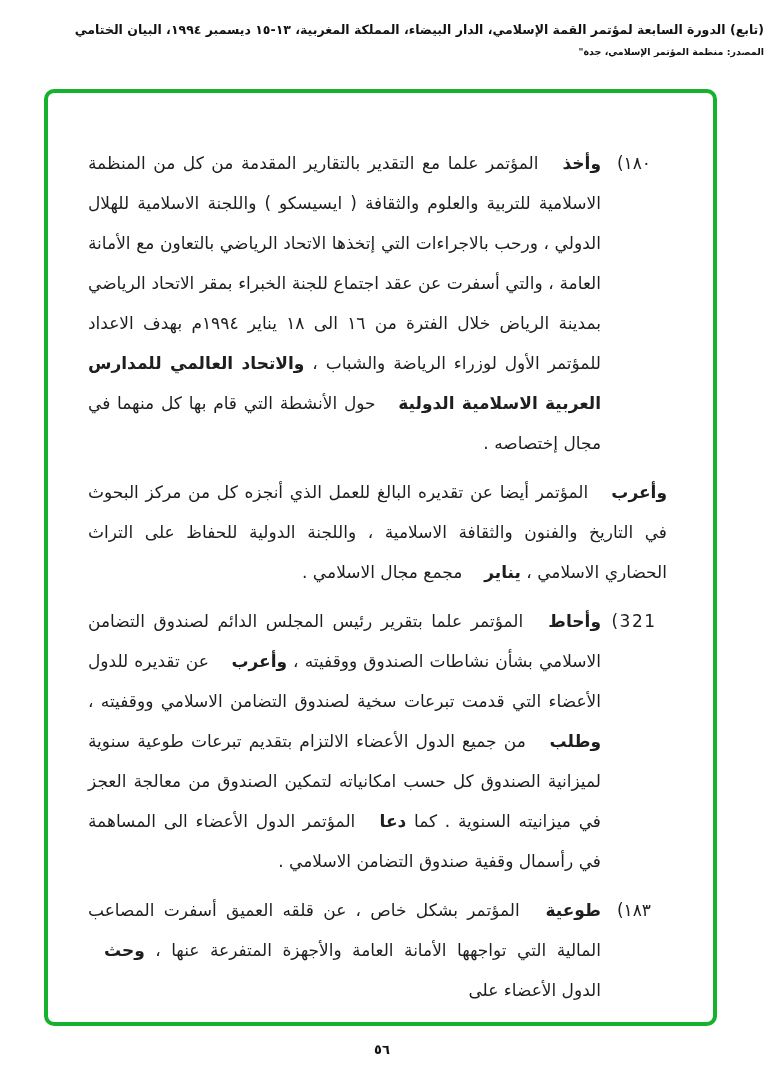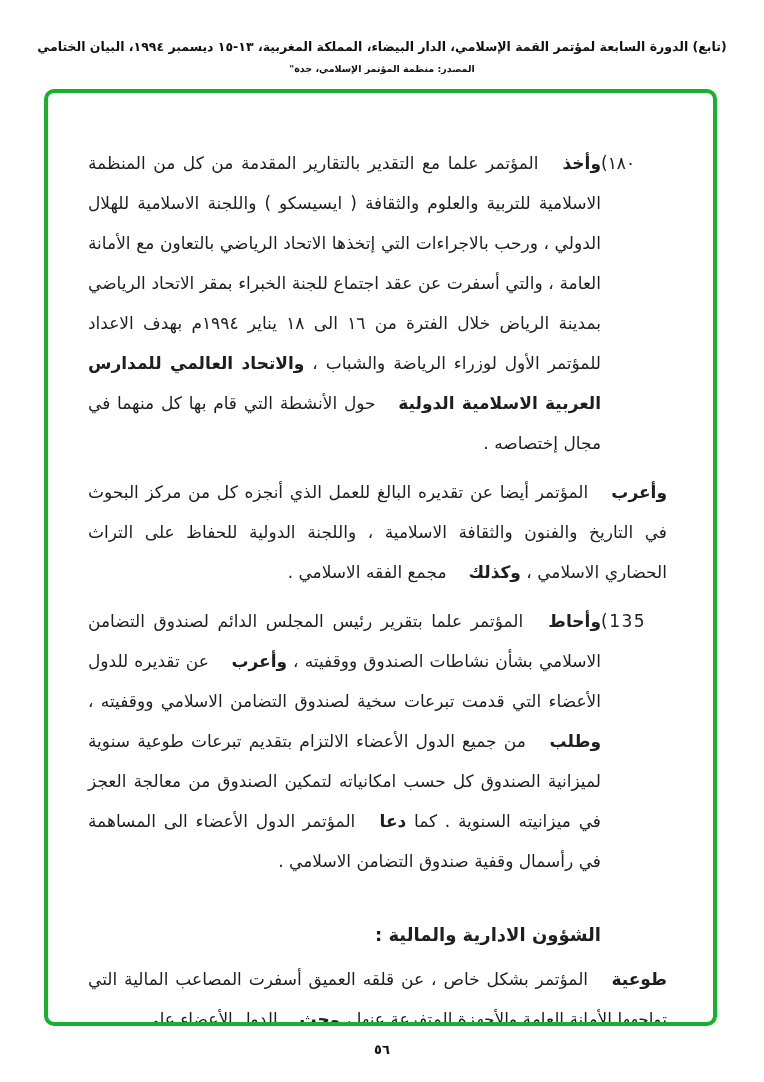--- a/index.html
+++ b/index.html
@@ -6,21 +6,21 @@
   body{
     width:764px;height:1082px;
     background:#ffffff;
     font-family:"DejaVu Sans",sans-serif;
     color:#1c1c1c;
     position:relative;
     overflow:hidden;
   }
   .page-header{
     position:absolute;top:22px;left:0;right:0;
-    text-align:center;direction:rtl;margin-top:17px;
+    text-align:right;direction:rtl;
   }
   .header-title{
     font-weight:bold;font-size:12.5px;line-height:16px;color:#111;
   }
   .header-source{
     font-weight:bold;font-size:9.5px;margin-top:8px;color:#111;
   }
   .content-frame{
     position:absolute;left:44px;top:89px;
     width:673px;height:937px;
@@ -36,21 +36,21 @@
     font-size:17px;
     line-height:40px;
     text-align:justify;
     color:#1e1e1e;
   }
   .para{display:flex;margin:0 0 9px 0;}
   .para-num{
     flex:0 0 66px;
     white-space:nowrap;
     letter-spacing:1.5px;
-    text-align:left;
+    text-align:center;
   }
   .para-text{flex:1;min-width:0;}
   .b{font-weight:bold;margin-left:16px;}
   .section-heading{
     font-weight:bold;
     font-size:18px;
     margin:34px 66px 4px 0;
     line-height:40px;
   }
   .page-number{
@@ -67,26 +67,26 @@
   <div class="header-source">المصدر:  منظمة المؤتمر الإسلامي، جدة"</div>
 </div>
 
 <div class="content-frame">
   <div class="doc-body" dir="rtl">
       <div class="para">
         <div class="para-num">١٨٠)</div>
         <div class="para-text"><span class="b">وأخذ </span><span>المؤتمر علما مع التقدير بالتقارير المقدمة من كل من المنظمة الاسلامية للتربية والعلوم والثقافة ( ايسيسكو ) واللجنة الاسلامية للهلال الدولي ، ورحب بالاجراءات التي إتخذها الاتحاد الرياضي بالتعاون مع الأمانة العامة ، والتي أسفرت عن عقد اجتماع للجنة الخبراء بمقر الاتحاد الرياضي بمدينة الرياض خلال الفترة من ١٦ الى ١٨ يناير ١٩٩٤م بهدف الاعداد للمؤتمر الأول لوزراء الرياضة والشباب ، </span><span class="b">والاتحاد العالمي للمدارس العربية الاسلامية الدولية</span><span> حول الأنشطة التي قام بها كل منهما في مجال إختصاصه .</span></div>
       </div>
       <div class="para">
-        <div class="para-text"><span class="b">وأعرب </span><span>المؤتمر أيضا عن تقديره البالغ للعمل الذي أنجزه كل من مركز البحوث في التاريخ والفنون والثقافة الاسلامية ، واللجنة الدولية للحفاظ على التراث الحضاري الاسلامي ، </span><span class="b">وكذلك </span><span>مجمع الفقه الاسلامي .</span></div>
+        <div class="para-text"><span class="b">وأعرب </span><span>المؤتمر أيضا عن تقديره البالغ للعمل الذي أنجزه كل من مركز البحوث في التاريخ والفنون والثقافة الاسلامية ، واللجنة الدولية للحفاظ على التراث الحضاري الاسلامي ، </span><span class="b">يناير </span><span>مجمع مجال الاسلامي .</span></div>
       </div>
       <div class="para">
-        <div class="para-num">135)</div>
+        <div class="para-num">321)</div>
         <div class="para-text"><span class="b">وأحاط </span><span>المؤتمر علما بتقرير رئيس المجلس الدائم لصندوق التضامن الاسلامي بشأن نشاطات الصندوق ووقفيته ، </span><span class="b">وأعرب </span><span>عن تقديره للدول الأعضاء التي قدمت تبرعات سخية لصندوق التضامن الاسلامي ووقفيته ، </span><span class="b">وطلب </span><span>من جميع الدول الأعضاء الالتزام بتقديم تبرعات طوعية سنوية لميزانية الصندوق كل حسب امكانياته لتمكين الصندوق من معالجة العجز في ميزانيته السنوية . كما </span><span class="b">دعا </span><span>المؤتمر الدول الأعضاء الى المساهمة في رأسمال وقفية صندوق التضامن الاسلامي .</span></div>
       </div>
-      <div class="section-heading">الشؤون الادارية والمالية :</div>
       <div class="para">
+        <div class="para-num">١٨٣)</div>
         <div class="para-text"><span class="b">طوعية </span><span>المؤتمر بشكل خاص ، عن قلقه العميق أسفرت المصاعب المالية التي تواجهها الأمانة العامة والأجهزة المتفرعة عنها ، </span><span class="b">وحث </span><span>الدول الأعضاء على</span></div>
       </div>
     </div>
 </div>
 
 <div class="page-number">٥٦</div>
 
 </body></html>

